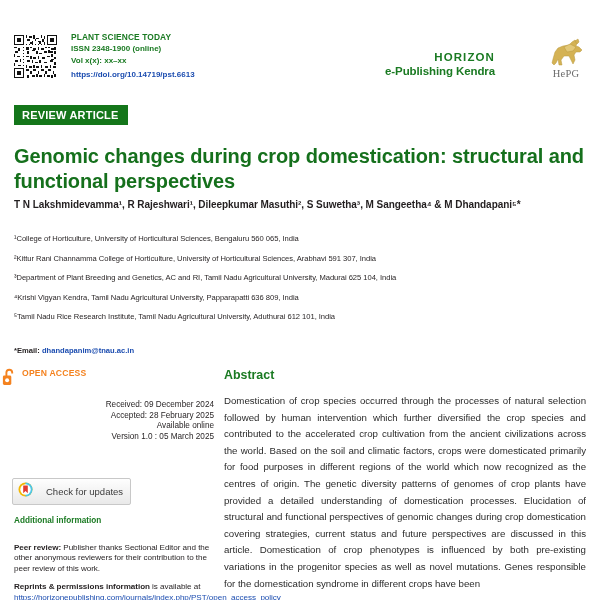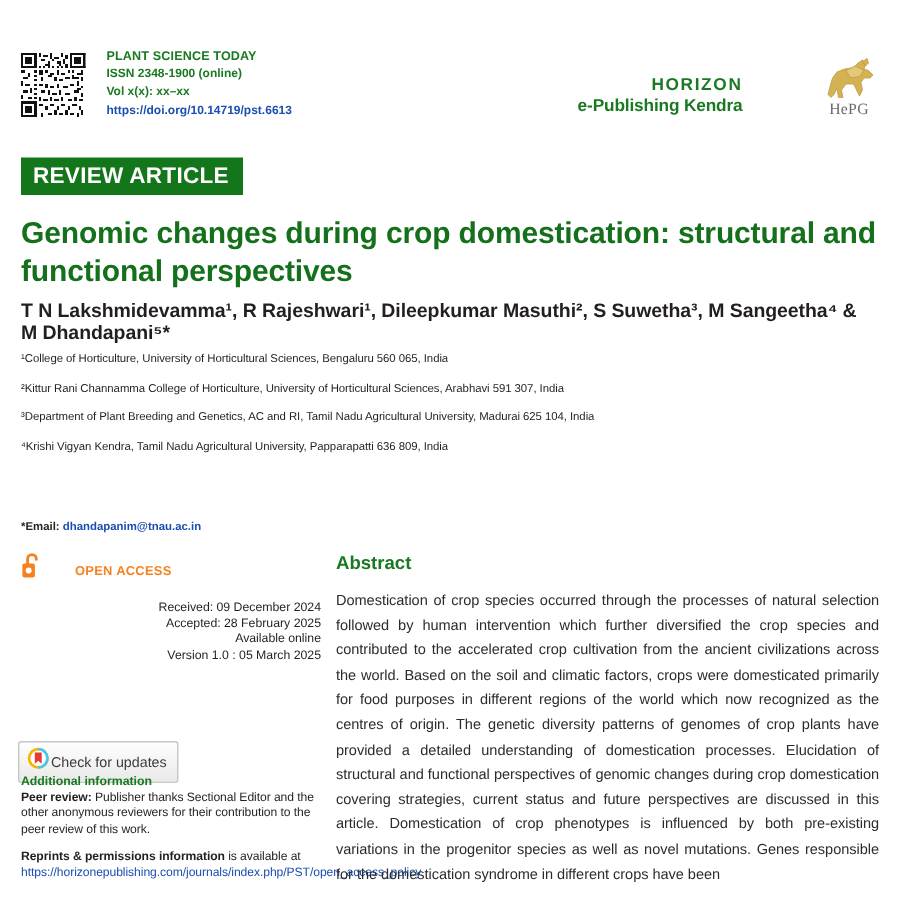--- a/index.html
+++ b/index.html
@@ -107,21 +107,21 @@
     letter-spacing: 0.2px;
   }
 
   
   .review-badge {
     position: absolute;
     left: 14px;
     top: 105px;
     background: #14761a;
     color: #ffffff;
-    font-size: 15px;
+    font-size: 11px;
     font-weight: bold;
     letter-spacing: 0.2px;
     padding: 4px 9px 4px 8px;
   }
 
   
   .article-title {
     position: absolute;
     left: 14px;
     top: 131px;
@@ -132,21 +132,21 @@
     line-height: 25px;
     letter-spacing: -0.1px;
   }
 
   
   .authors {
     position: absolute;
     left: 14px;
     top: 199px;
     width: 560px;
-    font-size: 13px;
+    font-size: 10px;
     font-weight: bold;
     color: #231f20;
     letter-spacing: -0.05px;
   }
 
   
   .affiliations {
     position: absolute;
     left: 14px;
     top: 234px;
@@ -171,25 +171,24 @@
   .email-line .lbl { font-weight: bold; }
   .email-link {
     color: #1c4db0;
     text-decoration: none;
     font-weight: bold;
   }
 
   
   .open-access {
     position: absolute;
-    left: 14px;
+    left: 2px;
     top: 368px;
     display: flex;
-    align-items: center;
-    gap: 22px;
+    gap: 6px;
   }
   .oa-label {
     font-size: 8.6px;
     font-weight: bold;
     color: #f4821f;
     letter-spacing: 0.2px;
   }
 
   
   .article-history {
@@ -212,44 +211,43 @@
     text-align: right;
   }
 
   
   .crossmark {
     position: absolute;
     left: 12px;
     top: 478px;
     display: flex;
     align-items: center;
-    gap: 1px;
+    gap: 13px;
     background: linear-gradient(#fefefe, #e9e9e9);
     border: 1px solid #c8c8c8;
     border-radius: 2px;
     padding: 3px 7px 3px 5px;
-    margin-top: 16px;
   }
   .cm-label {
     font-size: 9.5px;
     color: #3a3a3a;
   }
 
   
   .addl-info {
     position: absolute;
     left: 14px;
     top: 516px;
     width: 198px;
   }
   .ai-heading {
     font-size: 8.2px;
     font-weight: bold;
     color: #1a7a22;
-    margin-bottom: 2px;
+    margin-bottom: 18px;
   }
   .ai-para {
     font-size: 8.1px;
     color: #231f20;
     line-height: 10.4px;
     margin-bottom: 8px;
     letter-spacing: -0.05px;
   }
   .ai-para b { font-weight: bold; }
   .ai-link {
@@ -436,20 +434,21 @@
 
   <h1 class="article-title">Genomic changes during crop domestication: structural and functional perspectives</h1>
 
   <div class="authors">T N Lakshmidevamma¹, R Rajeshwari¹, Dileepkumar Masuthi², S Suwetha³, M Sangeetha⁴ &amp; M Dhandapani⁵*</div>
 
   <div class="affiliations">
     <div class="affil">¹College of Horticulture, University of Horticultural Sciences, Bengaluru 560 065, India</div>
     <div class="affil">²Kittur Rani Channamma College of Horticulture, University of Horticultural Sciences, Arabhavi 591 307, India</div>
     <div class="affil">³Department of Plant Breeding and Genetics, AC and RI, Tamil Nadu Agricultural University, Madurai 625 104, India</div>
     <div class="affil">⁴Krishi Vigyan Kendra, Tamil Nadu Agricultural University, Papparapatti 636 809, India</div>
+    <div class="affil">⁵Tamil Nadu Rice Research Institute, Tamil Nadu Agricultural University, Aduthurai 612 101, India</div>
   </div>
 
   <div class="email-line">
     <span class="lbl">*Email:</span>
     <a class="email-link" href="#">dhandapanim@tnau.ac.in</a>
   </div>
 
   <div class="open-access">
     <span>
       <svg width="14" height="18" viewBox="0 0 14 18">

